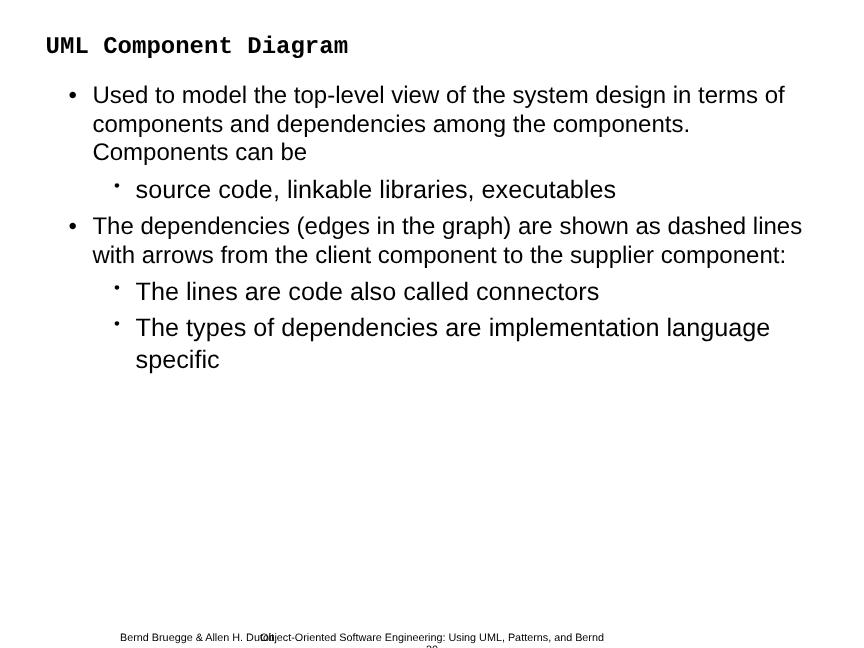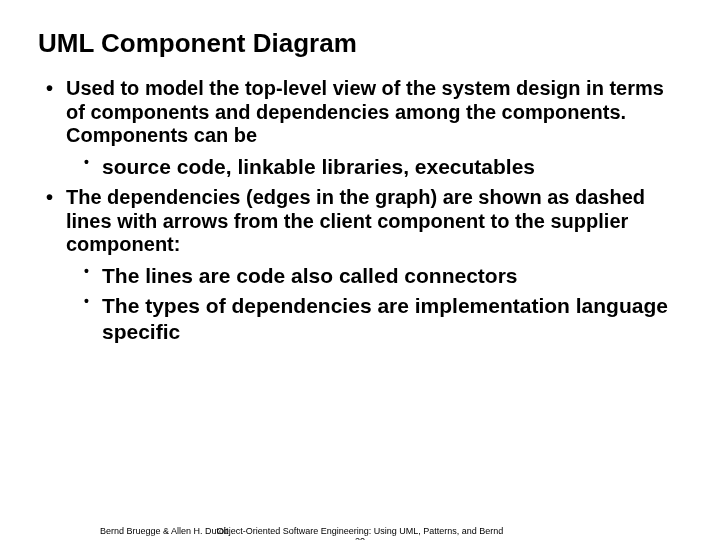--- a/index.html
+++ b/index.html
@@ -12,30 +12,29 @@
     color: #000;
   }
   .slide {
     box-sizing: border-box;
     width: 720px;
     height: 540px;
     padding: 28px 38px 20px 38px;
     position: relative;
   }
   .title {
-    font-family: Liberation Sans, sans-serif;
+    font-family: Liberation Mono, monospace;
     font-weight: bold;
-    font-size: 26px;
+    font-size: 20px;
     margin: 0 0 18px 0;
   }
   ul.top {
-    margin: 0;
+    margin: 11px;
     padding: 0 0 0 28px;
     list-style: none;
-    font-weight: bold;
   }
   ul.top > li {
     position: relative;
     font-size: 20px;
     line-height: 1.18;
     margin-bottom: 6px;
     font-family: Verdana, Arial, sans-serif;
   }
   ul.top > li::before {
     content: "•";

